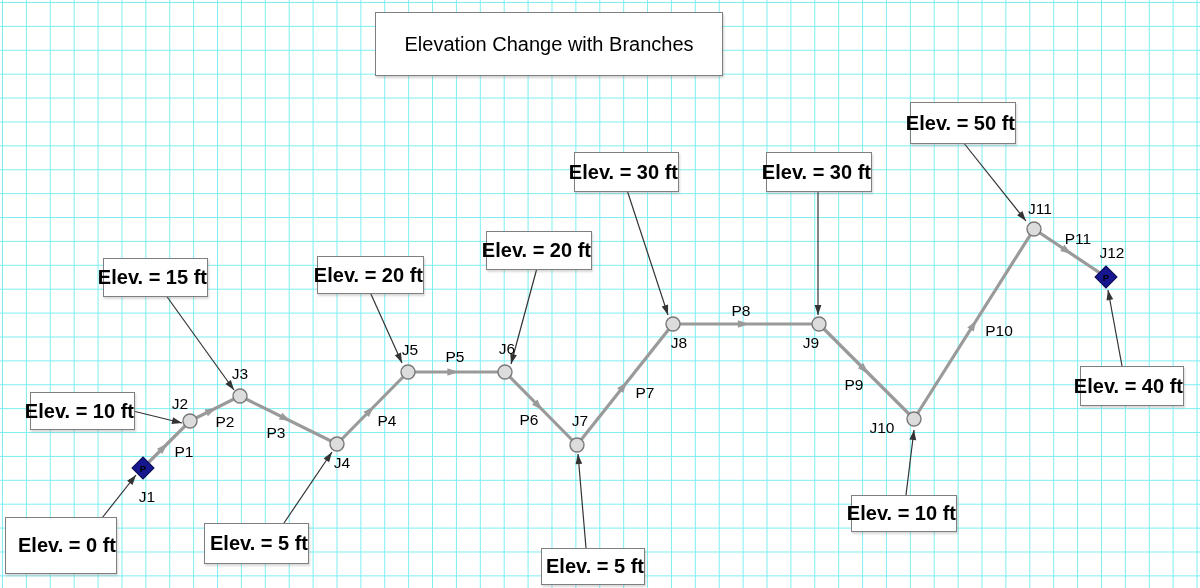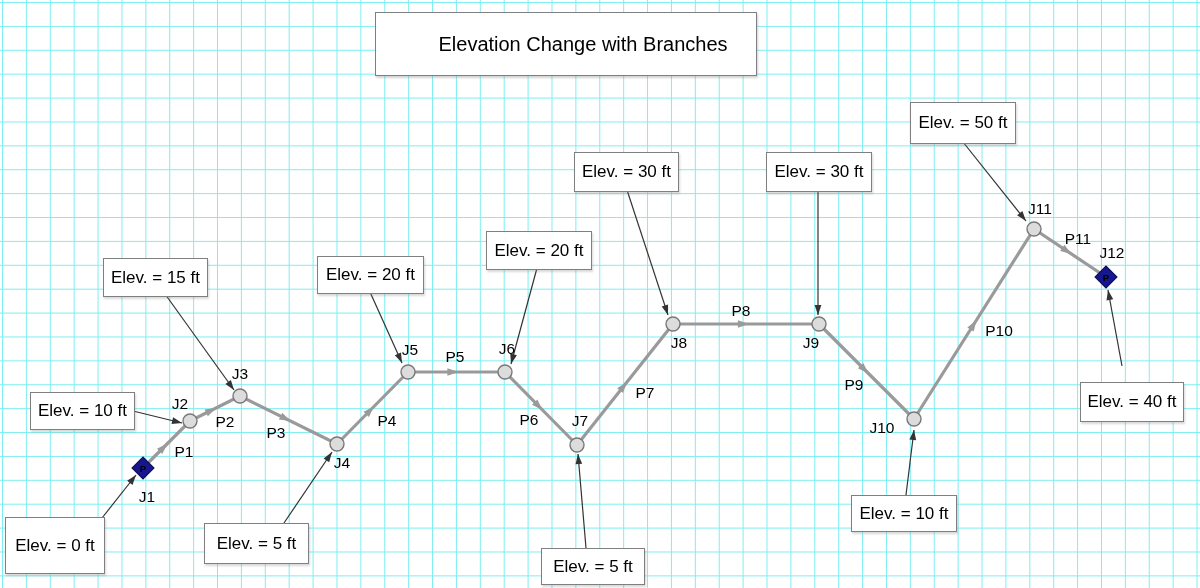--- a/index.html
+++ b/index.html
@@ -13,27 +13,27 @@
     background-position:2px 2px;
     font-family:"Liberation Sans", sans-serif;
   }
   svg{position:absolute;left:0;top:0;}
   svg text{font-family:"Liberation Sans", sans-serif;fill:#000;}
   .titlebox{
     position:absolute;background:#fff;border:1px solid #7f7f7f;
     display:flex;align-items:center;justify-content:center;
     font-size:20px;color:#000;
     box-shadow:1px 2px 2px rgba(128,128,128,0.35);
-    padding-left:34px;
   }
   .callout{
     position:absolute;background:#fff;border:1px solid #7f7f7f;
-    display:flex;align-items:center;justify-content:center;
-    font-size:17px;color:#000;white-space:nowrap;
+    display:flex;align-items:center;justify-content:flex-end;
+    font-size:20px;color:#000;white-space:nowrap;
     box-shadow:1px 2px 2px rgba(128,128,128,0.3);
+    font-weight:bold;
   }
 </style>
 </head>
 <body>
 
 <div class="canvas">
   <svg width="1200" height="588" viewBox="0 0 1200 588">
       <line x1="143" y1="468" x2="190" y2="421" stroke="#9a9a9a" stroke-width="3.2"></line>
       <line x1="190" y1="421" x2="240" y2="396" stroke="#9a9a9a" stroke-width="3.2"></line>
       <line x1="240" y1="396" x2="337" y2="444" stroke="#9a9a9a" stroke-width="3.2"></line>
@@ -115,21 +115,21 @@
       <text x="645" y="392" text-anchor="middle" dominant-baseline="central" font-size="15.5">P7</text>
       <text x="741" y="310" text-anchor="middle" dominant-baseline="central" font-size="15.5">P8</text>
       <text x="854" y="384" text-anchor="middle" dominant-baseline="central" font-size="15.5">P9</text>
       <text x="999" y="330" text-anchor="middle" dominant-baseline="central" font-size="15.5">P10</text>
       <text x="1078" y="238" text-anchor="middle" dominant-baseline="central" font-size="15.5">P11</text>
     </svg>
   <div class="titlebox" style="left: 375px; top: 12px; width: 346px; height: 62px;">
     <span>Elevation Change with Branches</span>
   </div>
   <div>
-      <div class="callout" style="left: 5px; top: 517px; width: 98px; height: 55px;">
+      <div class="callout" style="left: 5px; top: 517px; width: 98px; height: 55px; padding-left: 12px;">
         <span>Elev. = 0 ft</span>
       </div>
       <div class="callout" style="left: 30px; top: 392px; width: 103px; height: 36px;">
         <span>Elev. = 10 ft</span>
       </div>
       <div class="callout" style="left: 103px; top: 258px; width: 103px; height: 37px;">
         <span>Elev. = 15 ft</span>
       </div>
       <div class="callout" style="left: 204px; top: 523px; width: 103px; height: 39px;">
         <span>Elev. = 5 ft</span>
@@ -148,17 +148,17 @@
       </div>
       <div class="callout" style="left: 766px; top: 152px; width: 104px; height: 38px;">
         <span>Elev. = 30 ft</span>
       </div>
       <div class="callout" style="left: 851px; top: 495px; width: 104px; height: 35px;">
         <span>Elev. = 10 ft</span>
       </div>
       <div class="callout" style="left: 910px; top: 102px; width: 104px; height: 40px;">
         <span>Elev. = 50 ft</span>
       </div>
-      <div class="callout" style="left: 1080px; top: 382px; width: 102px; height: 38px;">
+      <div class="callout" style="left: 1080px; top: 366px; width: 102px; height: 38px;">
         <span>Elev. = 40 ft</span>
       </div>
     </div>
 </div>
 
 </body></html>

